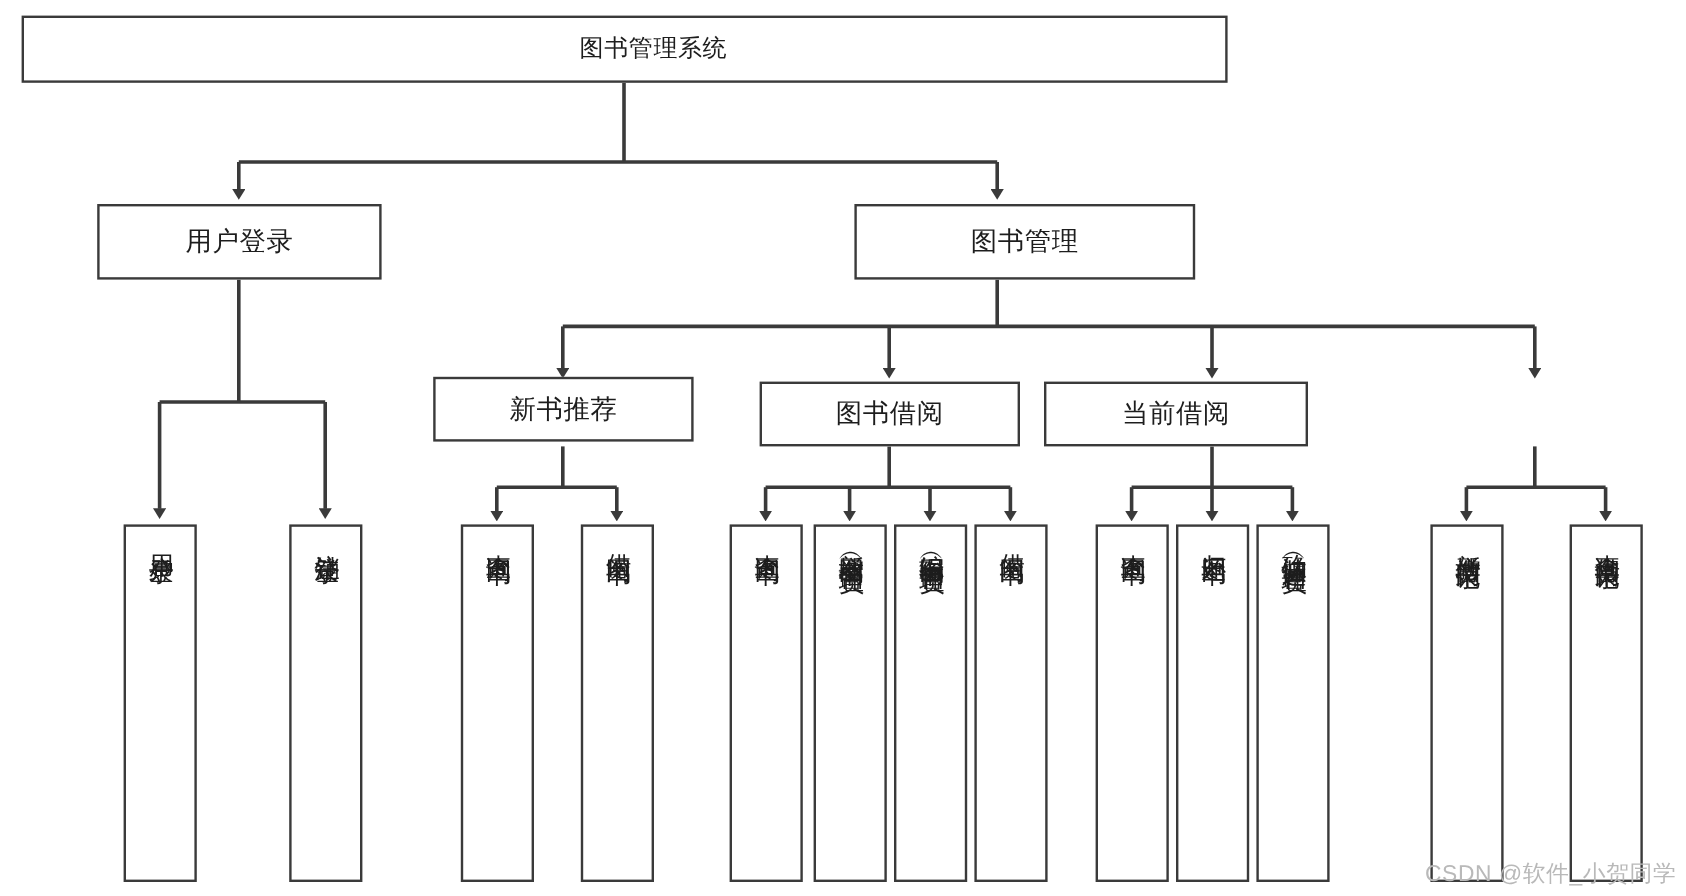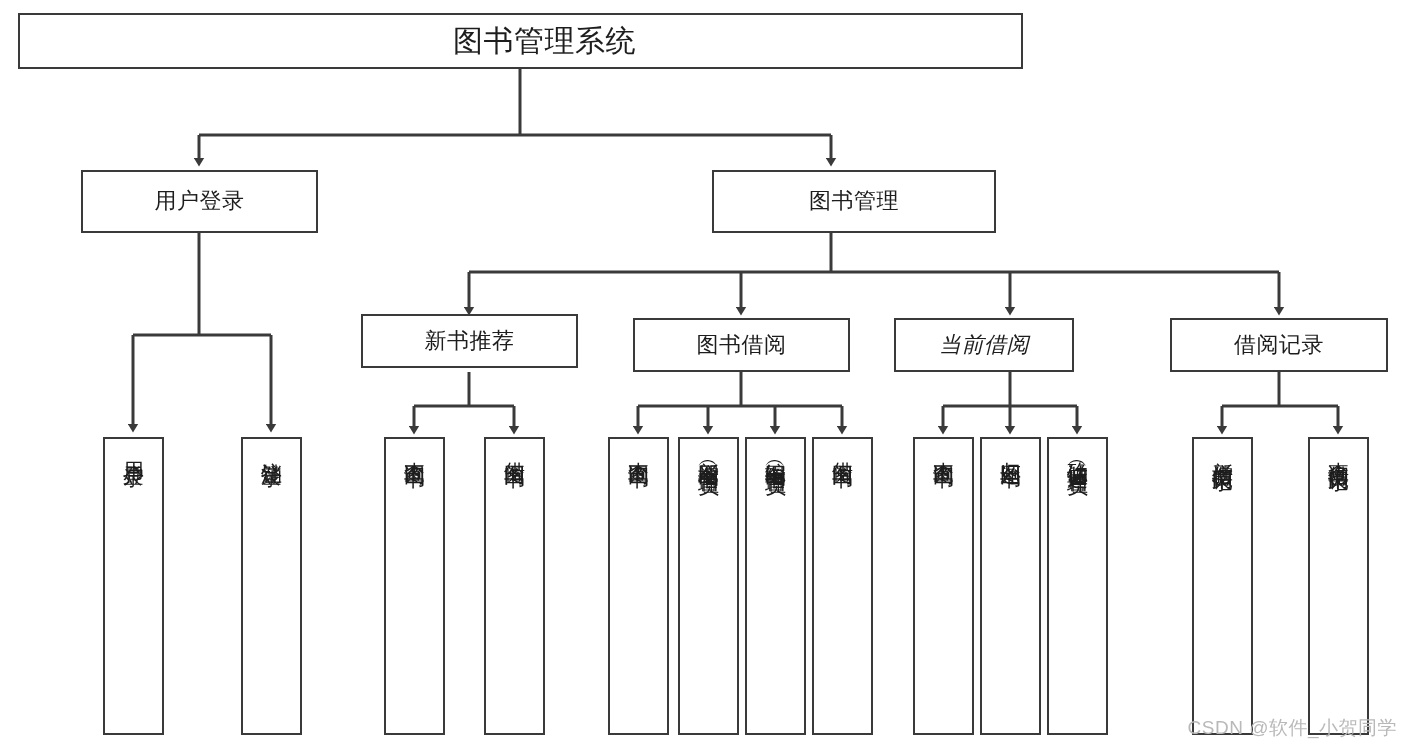--- a/index.html
+++ b/index.html
@@ -25,21 +25,21 @@
     align-items:center;
     justify-content:center;
     color:#1d1d1d;
     letter-spacing:0.5px;
   }
   .node.h{            
     font-size:22px;
     line-height:1.2;
   }
   .node.root{
-    font-size:30px;
+    font-size:20px;
     padding-left:48px;
   }
   .node.v{            
     font-size:21px;
     padding:6px 0;
     align-items:flex-start;
     justify-content:center;
   }
   .vtext{
     writing-mode:vertical-rl;
@@ -135,25 +135,22 @@
   <div class="node h" style="left:712px; top:170px; width:284px; height:63px;">
     <span>图书管理</span>
   </div>
 
   <div class="node h" style="left:361px; top:314px; width:217px; height:54px;">
     <span>新书推荐</span>
   </div>
   <div class="node h" style="left:633px; top:318px; width:217px; height:54px;">
     <span>图书借阅</span>
   </div>
-  <div class="node h" style="left:894px; top:318px; width:180px; height:54px;font-style:italic;">
+  <div class="node h" style="left:870px; top:318px; width:220px; height:54px;">
     <span>当前借阅</span>
-  </div>
-  <div class="node h" style="left:1170px; top:318px; width:218px; height:54px;">
-    <span>借阅记录</span>
   </div>
 
   <div class="node v" style="left:103px; top:437px; width:61px; height:298px;">
     <span class="vtext">用户登录</span>
   </div>
   <div class="node v" style="left:241px; top:437px; width:61px; height:298px;">
     <span class="vtext">注销登录</span>
   </div>
 
   <div class="node v" style="left:384px; top:437px; width:61px; height:298px;">

